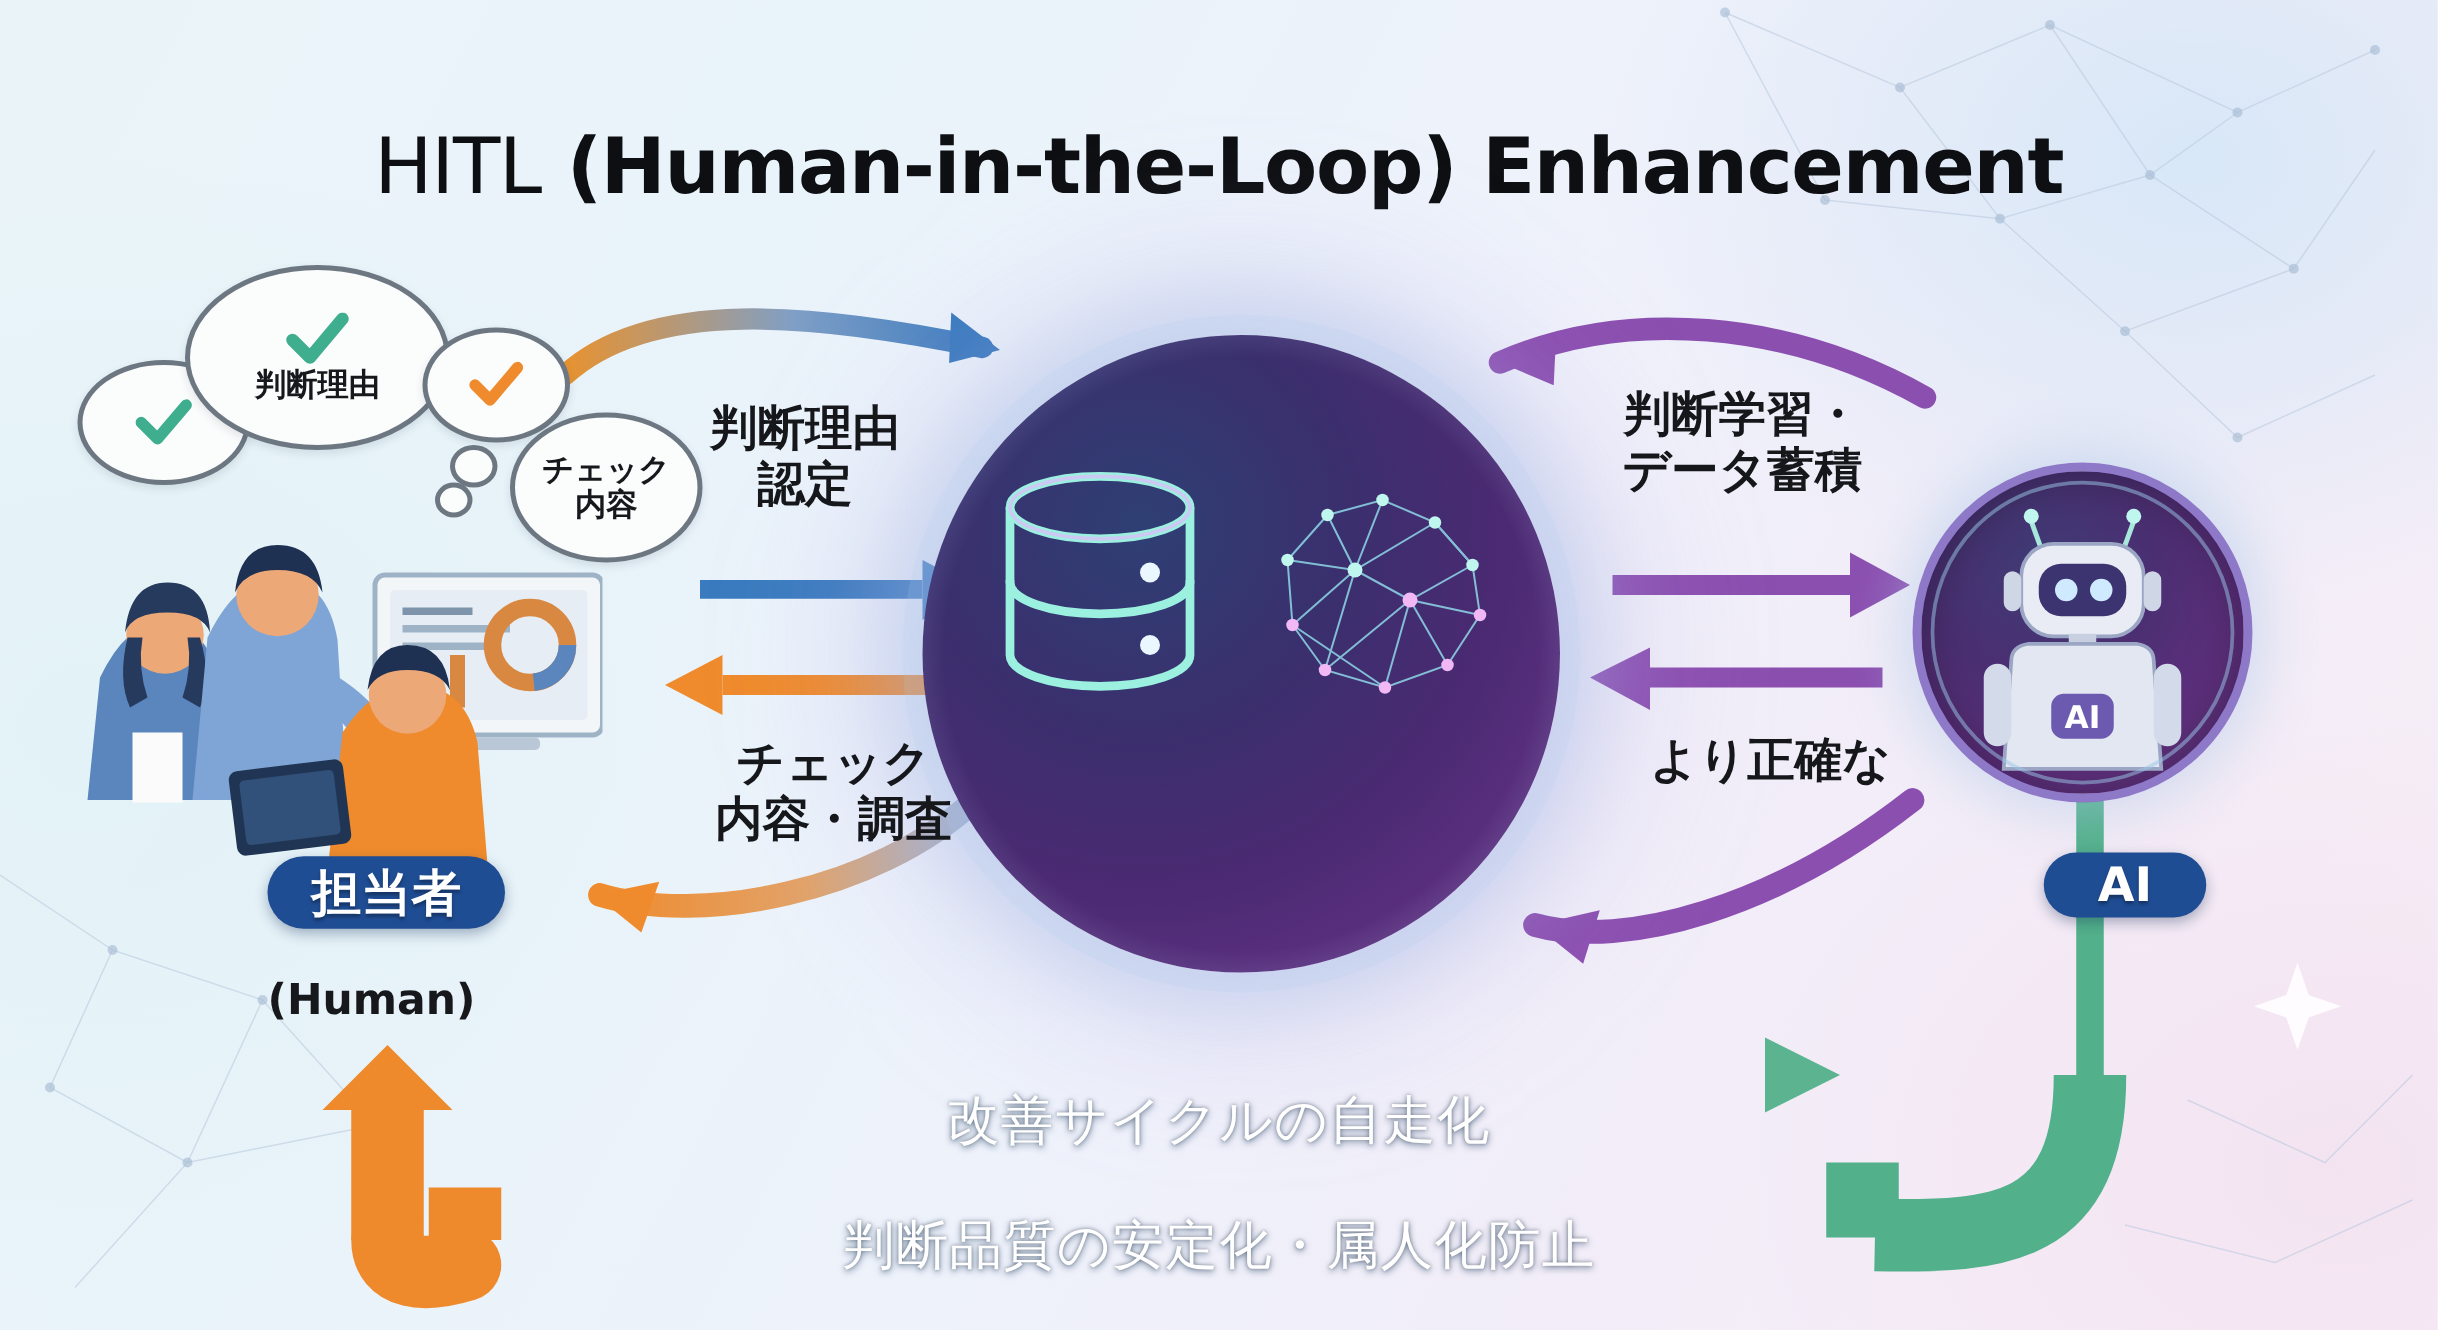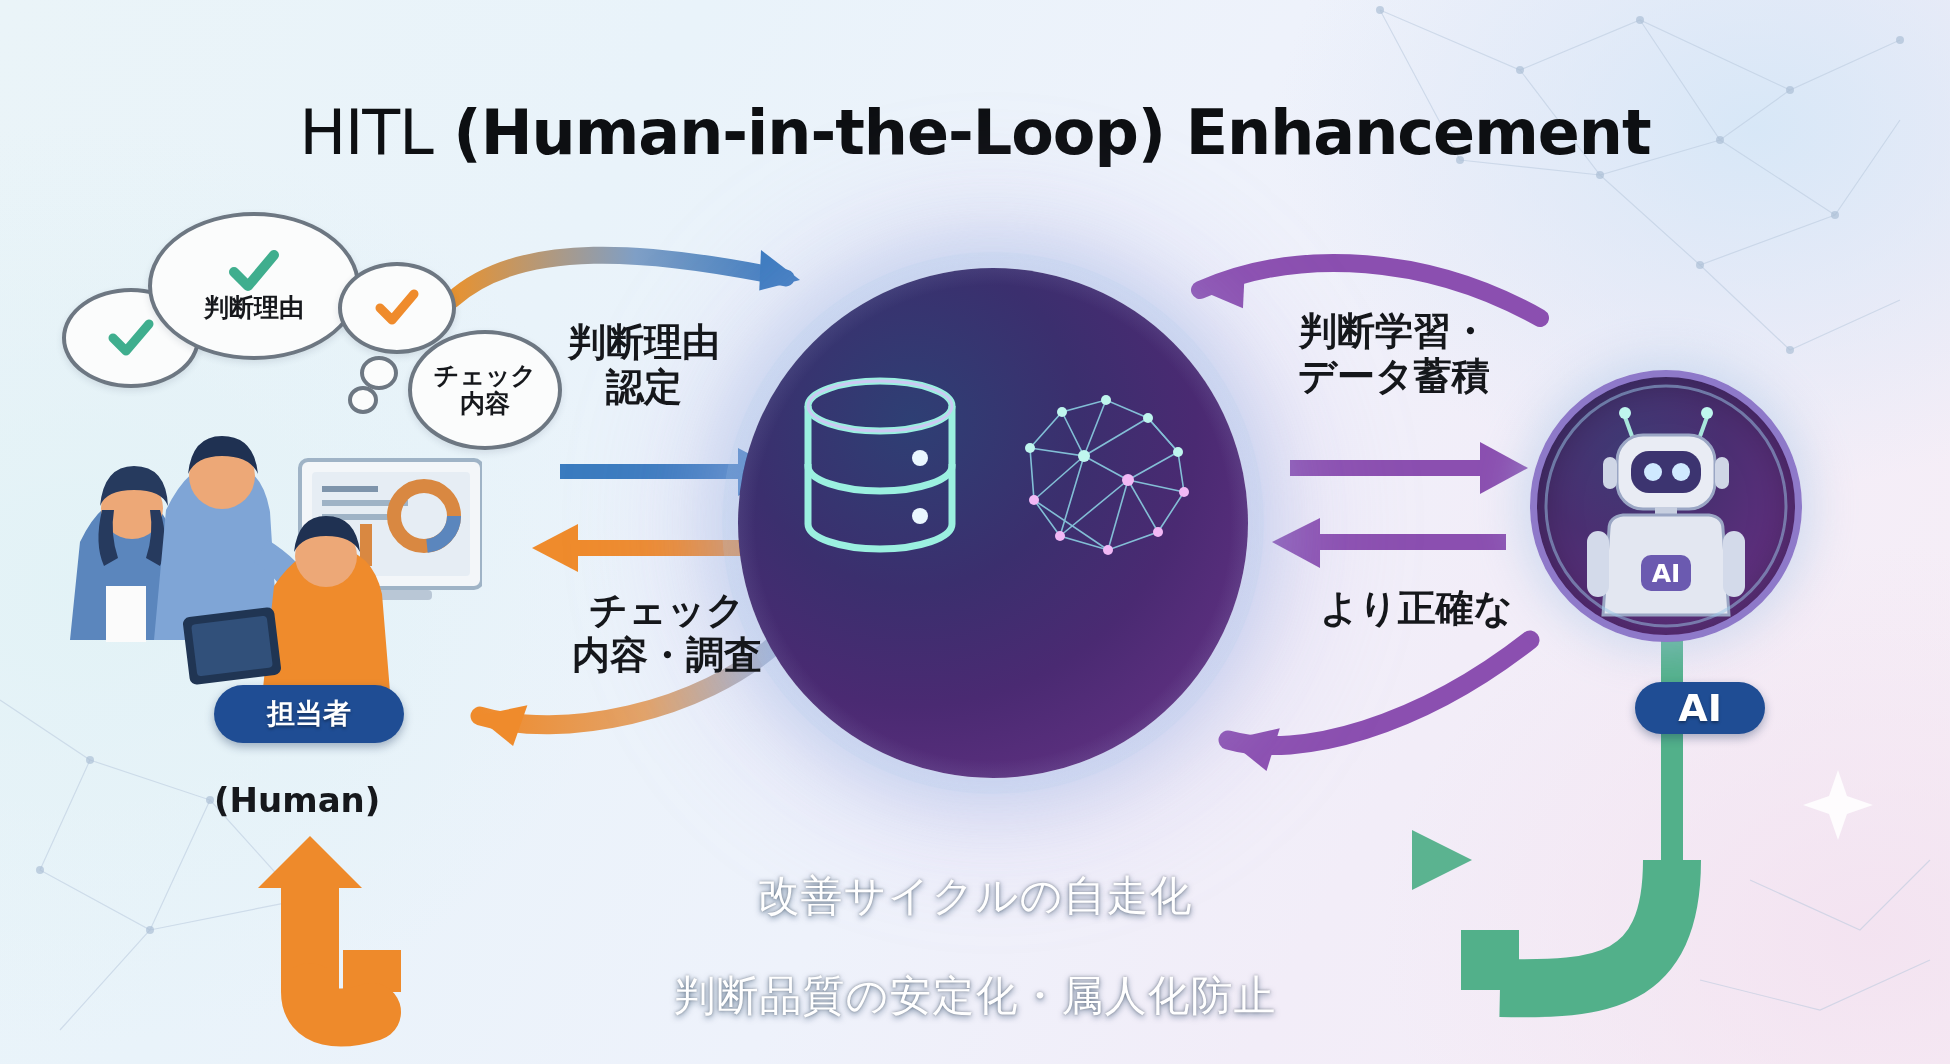--- a/index.html
+++ b/index.html
@@ -52,21 +52,21 @@
     box-shadow:0 0 42px 12px rgba(170,200,230,.45),inset 0 0 40px rgba(0,0,0,.35);
     overflow:hidden;
   }
   
   .pill{
     position:absolute;border-radius:40px;background:#1f4d94;color:#fff;font-weight:bold;
     display:flex;align-items:center;justify-content:center;
     box-shadow:0 4px 10px rgba(20,45,90,.35);
     text-shadow:0 2px 3px rgba(0,0,0,.35);
   }
-  #human-pill{left:214px;top:685px;width:190px;height:58px;font-size:28px;}
+  #human-pill{left:214px;top:685px;width:190px;height:58px;font-size:40px;}
   #human-sub{
     position:absolute;left:214px;top:780px;width:190px;text-align:left;
     font-size:34px;font-weight:bold;color:#16181c;
   }
   #ai-pill{left:1635px;top:682px;width:130px;height:52px;font-size:38px;}
   
   .cap{
     position:absolute;text-align:center;font-weight:bold;color:#15171b;
     font-size:38px;line-height:1.18;white-space:nowrap;
   }

